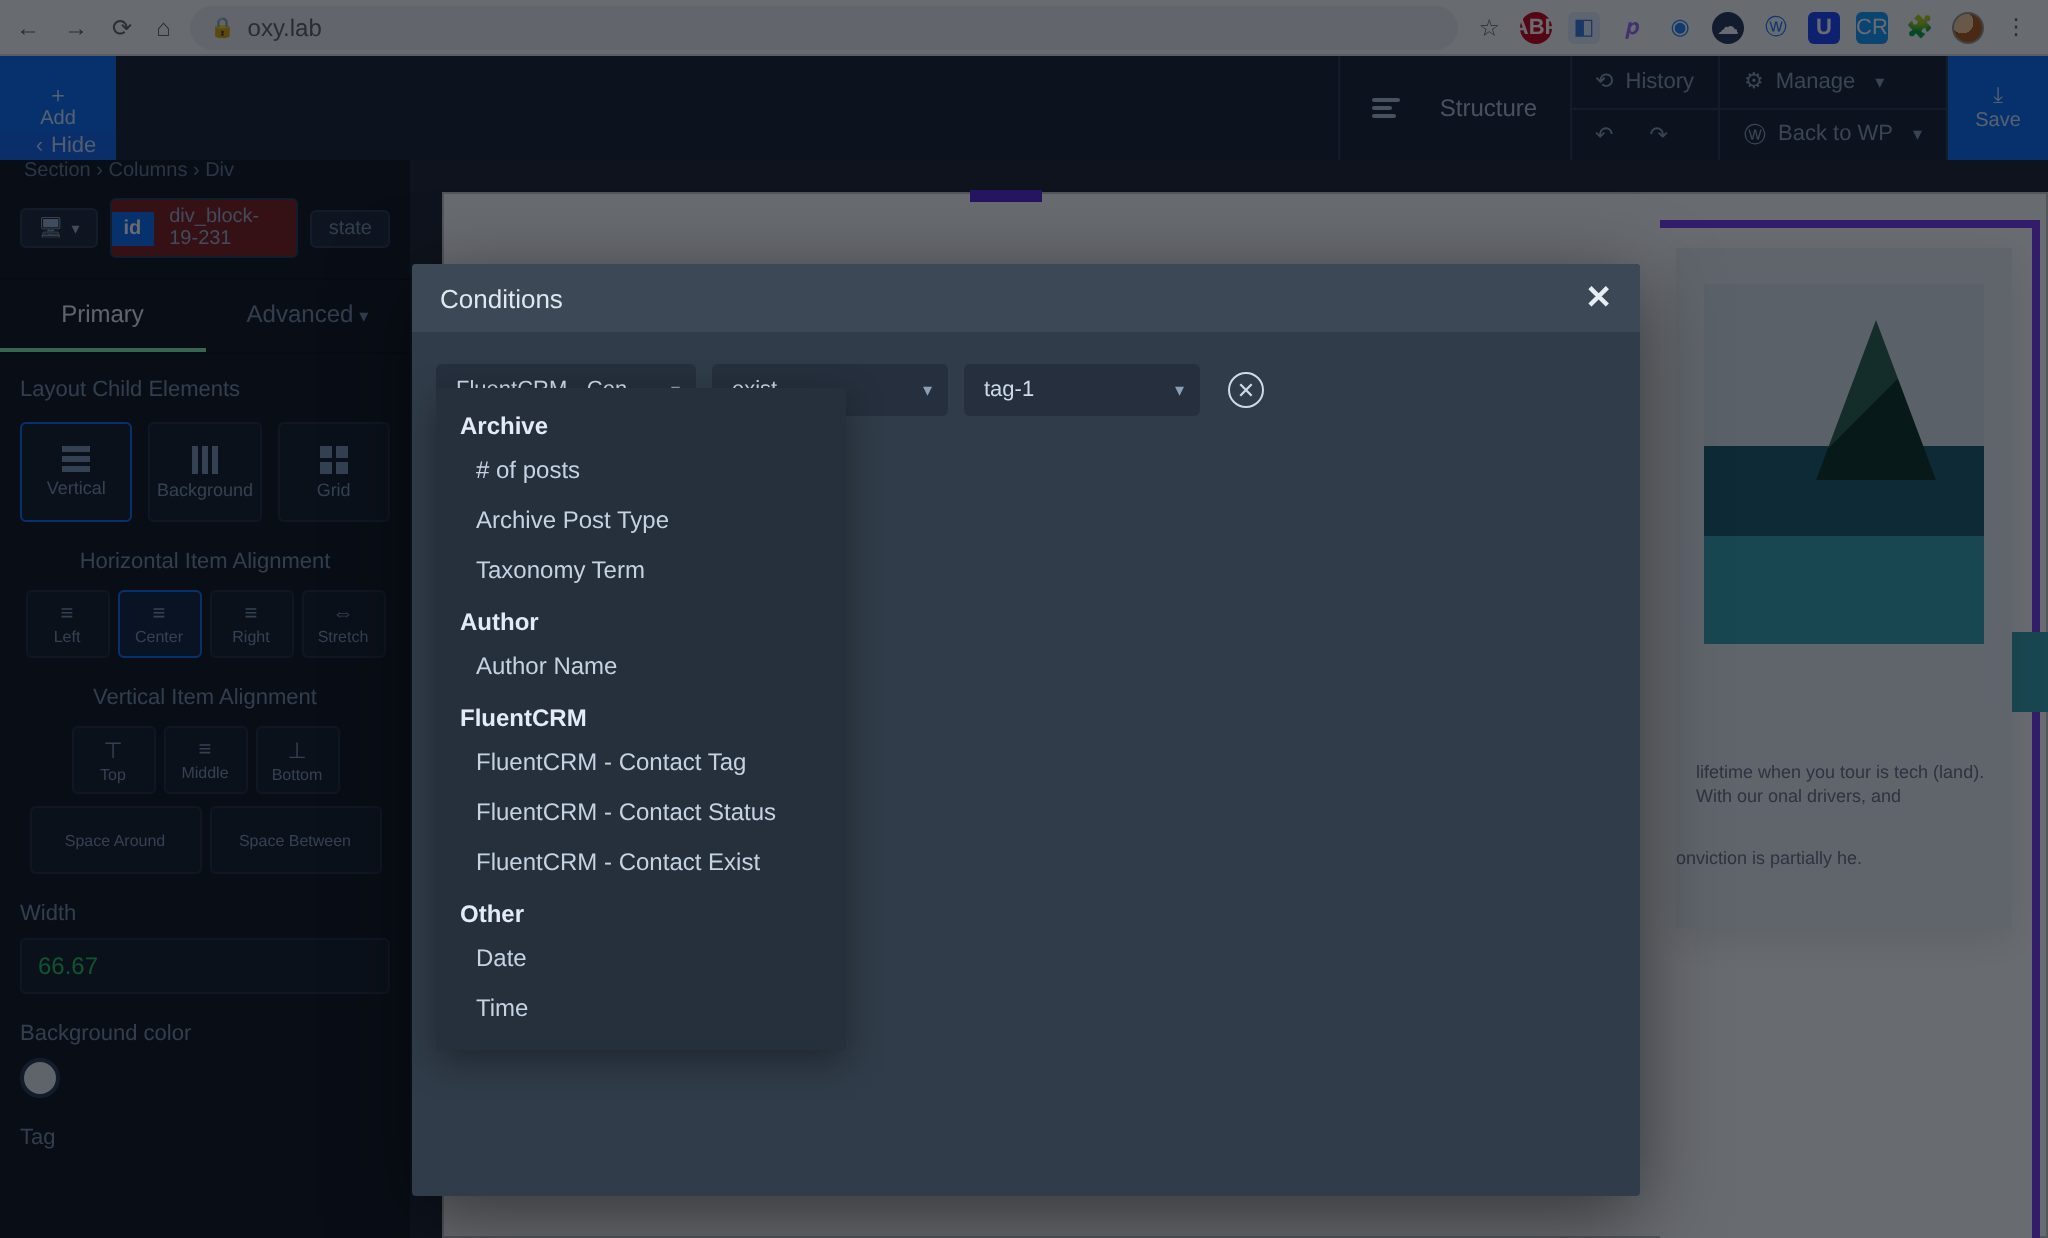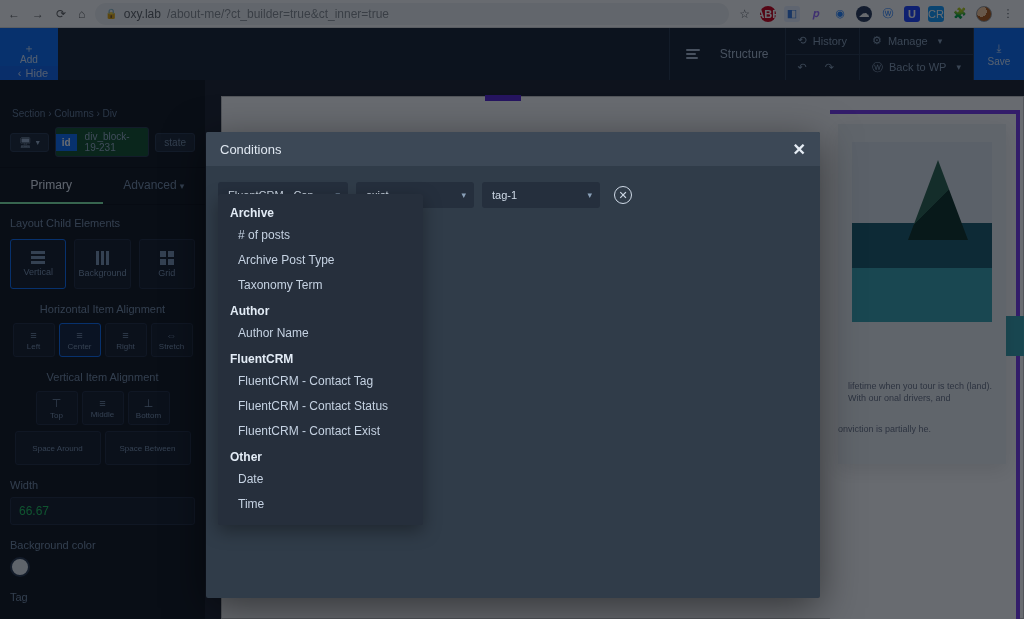--- a/index.html
+++ b/index.html
@@ -36,24 +36,24 @@
   .top-stack > div:first-child { border-bottom:1px solid #2b3a4f; }
   .btn-save { width:50px; height:52px; background:#0d6ef7; color:#cfe4ff; display:flex; flex-direction:column; align-items:center; justify-content:center; font-size:11px; gap:1px; }
 
   
   .workspace { position:absolute; top:80px; left:0; right:0; bottom:0; display:flex; }
   .sidebar { width:205px; flex:0 0 205px; background:#131720; color:#8aa0b8; padding: 0; position:relative; }
   .hide-bar { height:22px; background:#1268f0; display:flex; align-items:center; gap:4px; padding-left:8px; font-size:11px; color:#cadcff; }
 
   .sel-title { padding:10px 12px 2px; font-size:13px; color:#d5e2f2; display:flex; justify-content:space-between; align-items:center; }
   .sel-title .icons span { color:#6c89a8; margin-left:6px; font-size:12px; }
-  .breadcrumb { padding:0 12px 8px; font-size:10px; color:#647b96;margin-top:28px; }
+  .breadcrumb { padding:0 12px 8px; font-size:10px; color:#647b96; }
   .selector-row { display:flex; align-items:center; gap:6px; padding:0 10px 10px; }
   .viewport-chip { background:#1f2938; border:1px solid #2c3a50; border-radius:3px; padding:3px 8px; font-size:10px; color:#9bb0ca; display:flex; align-items:center; gap:4px; }
-  .id-chip { background:#14532d; border:1px solid #2c3a50; border-radius:3px; font-size:10px; color:#9bb0ca; display:flex; align-items:center; overflow:hidden; }
+  .id-chip { background:#7f1d1d; border:1px solid #2c3a50; border-radius:3px; font-size:10px; color:#9bb0ca; display:flex; align-items:center; overflow:hidden; }
   .id-chip .mode { background:#0d6ef7; color:#fff; padding:3px 6px; font-weight:700; }
   .id-chip .val { padding:3px 8px; }
   .state-chip { background:#1f2938; border:1px solid #2c3a50; border-radius:3px; padding:3px 8px; font-size:10px; color:#7990ab; }
 
   .tabs { display:flex; border-top:1px solid #0e1118; border-bottom:1px solid #0e1118; }
   .tab { flex:1; text-align:center; padding:10px 0; font-size:12px; color:#7990ab; }
   .tab.active { color:#e6eef8; border-bottom:2px solid #86efac; }
   .tab .caret { font-size:9px; margin-left:3px; }
 
   .panel-section { padding: 12px 10px 0; }
@@ -123,21 +123,20 @@
 <div class="chrome-bar">
   <div class="chrome-nav">
     <span>←</span>
     <span>→</span>
     <span>⟳</span>
     <span>⌂</span>
   </div>
   <div class="url-box">
     <span class="lock">🔒</span>
     <span>oxy.lab</span>
-      <span style="color:#8a8f95">/about-me/?ct_builder=true&amp;ct_inner=true</span>
   </div>
   <span style="color:#5f6368">☆</span>
   <div class="chrome-icons">
     <span class="ext-abp">ABP</span>
     <span class="ext-b1">◧</span>
     <span class="ext-p">𝒑</span>
     <span class="ext-b2">◉</span>
     <span class="ext-c">☁</span>
     <span class="ext-w">ⓦ</span>
     <span class="ext-u">U</span>

